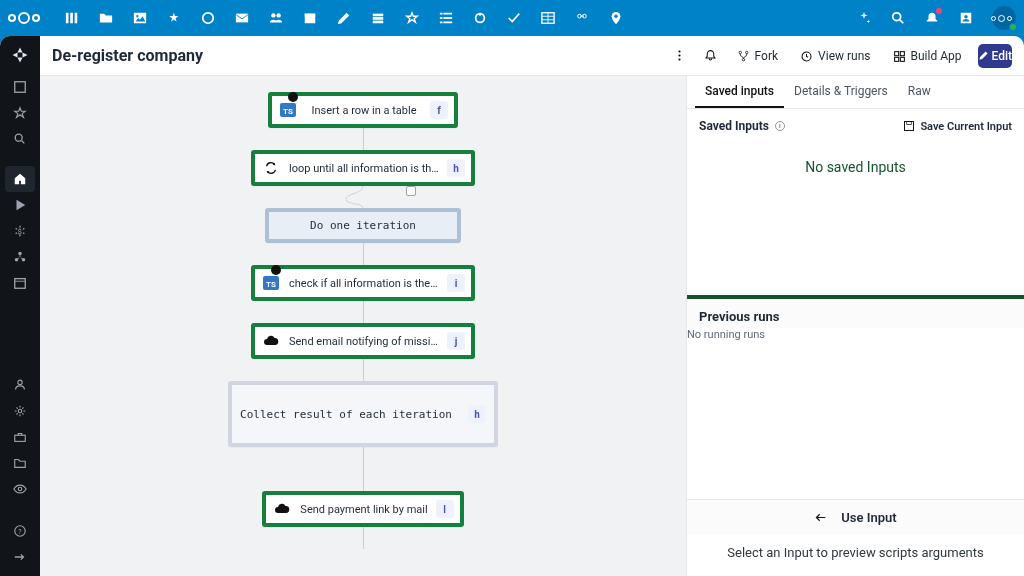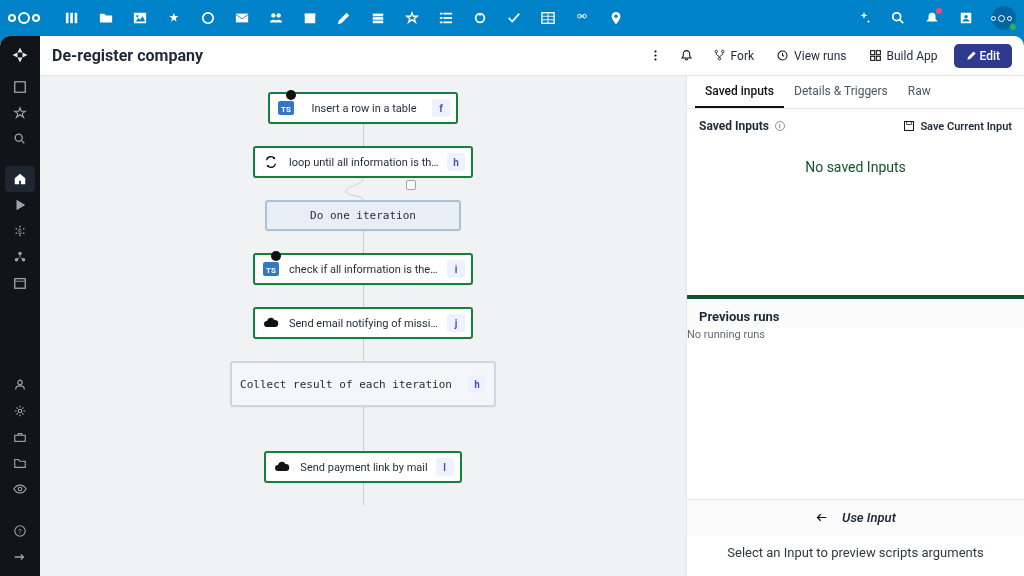--- a/index.html
+++ b/index.html
@@ -26,55 +26,55 @@
   .rail-logo { width: 26px; height: 26px; display:flex; align-items:center; justify-content:center; color:#e5e7eb; margin-bottom:6px;}
   .rail-group { display:flex; flex-direction:column; align-items:center; gap:0; }
   .rail-item { width: 30px; height: 26px; display:flex; align-items:center; justify-content:center; color:#9ca3af; cursor:pointer; border-radius:4px; }
   .rail-item.active { background:#1f2630; color:#fff; }
   .rail-spacer { flex:1; }
   
   
   .main { flex:1; display:flex; flex-direction:column; }
   .header { height: 40px; border-bottom: 1px solid #e5e7eb; display:flex; align-items:center; padding: 0 12px; gap:10px; }
   .header-title { font-size: 16px; font-weight: 700; flex:1; }
-  .hbtn { display:flex; align-items:flex-start; gap:5px; font-size:12px; color:#1f2937; cursor:pointer; padding:4px 6px; border-radius:4px; }
+  .hbtn { display:flex; align-items:flex-end; gap:5px; font-size:12px; color:#1f2937; cursor:pointer; padding:4px 6px; border-radius:4px; }
   .hbtn svg { width:13px; height:13px; }
   .hbtn.icon-only { padding:4px; }
-  .edit-btn { background:#2f3a8f; color:#fff; padding:5px 12px; border-radius:5px; font-size:12px; font-weight:500; }
+  .edit-btn { background:#2f3a8f; color:#fff; padding:5px 0; border-radius:5px; font-size:12px; font-weight:500; }
   
   
   .body { flex:1; display:flex; overflow:hidden; }
   .canvas { flex:1; background:#f1f2f4; position:relative; overflow:hidden; }
   .sidepanel { width: 338px; border-left:1px solid #e5e7eb; display:flex; flex-direction:column; background:#fff; }
   .nodes { position:absolute; left:0; right:0; top:0; display:flex; flex-direction:column; align-items:center; padding-top:10px; }
   .connector { width:1px; height:22px; background:#c7cdd6; }
-  .node { background:#fff; border:2px solid #15803d; border-radius:3px; display:flex; align-items:center; padding:5px 6px; gap:8px; min-width:190px; box-shadow:0 1px 1px rgba(0,0,0,0.03); position:relative;}
+  .node { background:#fff; border:4px solid #15803d; border-radius:3px; display:flex; align-items:center; padding:5px 6px; gap:8px; min-width:190px; box-shadow:0 1px 1px rgba(0,0,0,0.03); position:relative;}
   .node-icon { width:20px; height:16px; display:flex; align-items:center; justify-content:center; font-size:12px; color:#2563eb; }
   .node-icon.cloud { color:#111;}
   .node-label { flex:1; font-size:11px; text-align:center; color:#1f2937; white-space:nowrap; overflow:hidden; text-overflow:ellipsis; max-width:150px;}
   .node-key { width:18px; height:18px; background:#eef2ff; border-radius:3px; display:flex; align-items:center; justify-content:center; font-size:10px; font-weight:700; color:#4c51bf;}
   .node.iter { background:#e8eef5; border-color:#aec0d4; font-family: ui-monospace, Menlo, monospace; font-size:11px; justify-content:center; min-width:196px; padding:7px 12px;}
-  .node.collect { background:#f4f6f9; border-color:#cfd6df; font-family: ui-monospace, Menlo, monospace; font-size:11px; justify-content:center; min-width:196px; padding:12px 8px;}
+  .node.collect { background:#f4f6f9; border-color:#cfd6df; font-family: ui-monospace, Menlo, monospace; font-size:11px; justify-content:center; min-width:196px; padding:20px 8px;}
   .node.collect .node-key { background:#eef2ff; margin-left:8px;}
   .stop-square { position:absolute; width:10px; height:10px; border:1px solid #9ca3af; border-radius:2px; background:#fff; }
   .badge-dot { position:absolute; top:-4px; left:16px; width:10px; height:10px; background:#111; border-radius:50%;}
   .curve { width:60px; height:22px; }
 
   
   .tabs { display:flex; border-bottom:1px solid #e5e7eb; padding: 0 8px; }
   .tab { padding:8px 10px; font-size:12px; color:#4b5563; cursor:pointer; border-bottom:2px solid transparent;}
   .tab.active { color:#111; border-bottom-color:#111; font-weight:500;}
   .panel-section { padding:10px 12px; }
   .panel-row { display:flex; align-items:center; justify-content:space-between; font-size:12px;}
   .panel-row .lbl { font-weight:700; display:flex; align-items:center; gap:5px;}
   .save-link { display:flex; align-items:center; gap:5px; font-size:11px; font-weight:600; cursor:pointer;}
   .empty-msg { text-align:center; color:#14532d; font-size:14px; padding:16px 0;}
   .prev-runs-hdr { font-weight:700; font-size:13px; padding:10px 12px 4px; border-top:4px solid #14532d; background:#fbfbfc;}
   .small-muted { font-size:11px; color:#606a76; padding:0 0 6px;}
-  .use-input-row { border-top:1px solid #e5e7eb; padding:10px; text-align:center; font-size:13px; font-weight:600; display:flex; align-items:center; justify-content:center; gap:14px; cursor:pointer; background:#fbfbfc;font-style:italic;}
+  .use-input-row { border-top:1px solid #e5e7eb; padding:10px; text-align:center; font-size:13px; font-weight:600; display:flex; align-items:center; justify-content:center; gap:14px; cursor:pointer; background:#fbfbfc;}
   .preview-hint { text-align:center; font-size:13px; color:#303841; padding:10px 0 16px;}
   .panel-flex { flex:1; display:flex; flex-direction:column; }
   .panel-top-block { height:186px; }
   
   svg { display:block; }
 </style>
 </head>
 <body>
 
 <div class="topbar">

